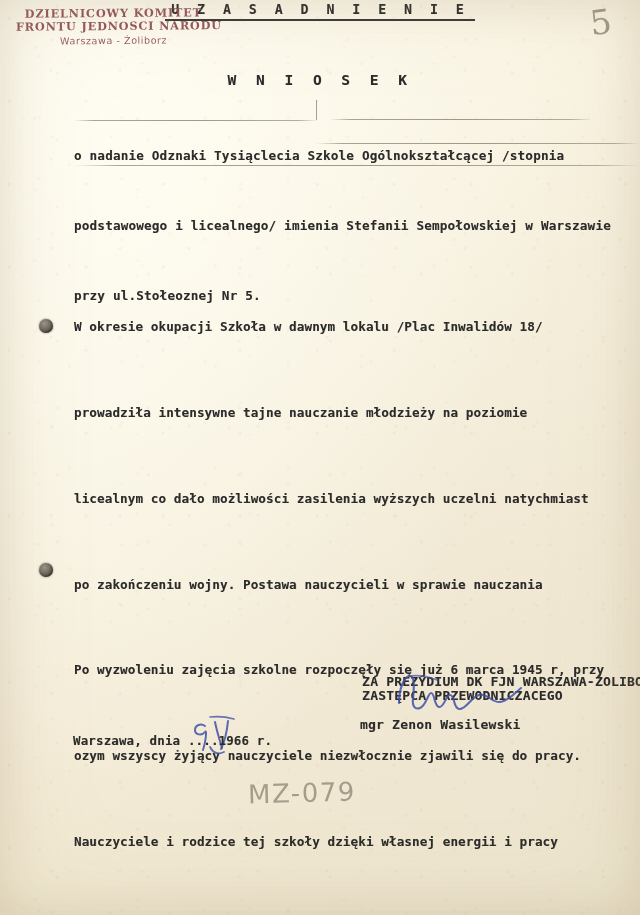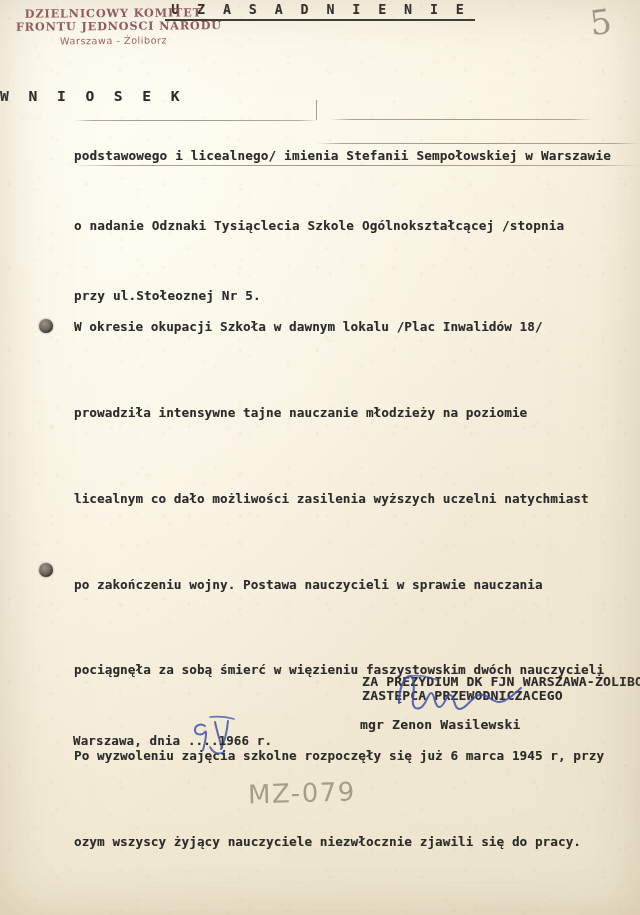--- a/index.html
+++ b/index.html
@@ -106,22 +106,23 @@
     font-family: "DejaVu Sans Mono", monospace;
     color: #2b2b2b;
     white-space: pre;
     font-weight: 700;
     letter-spacing: .2px;
     text-shadow: 0.35px 0.25px 0 rgba(60,55,45,.30);
   }
 
   #doc-title {
     left: 0;
-    top: 88px;
+    top: 72px;
     width: 640px;
+    text-align: center;
     font-size: 14.5px;
     letter-spacing: 5.5px;
     white-space: pre;
   }
 
   #subject-block {
     left: 74px;
     top: 98px;
     font-size: 12.6px;
     line-height: 23.2px;
@@ -222,41 +223,40 @@
   </div>
 
   <div id="page-number">5</div>
 
   <div class="punch p1"></div>
   <div class="punch p2"></div>
 
   <div id="doc-title" class="tw">W N I O S E K</div>
 
   <div id="subject-block" class="tw">
+    <span class="ln">o nadanie Odznaki Tysiąclecia Szkole Ogólnokształcącej /stopnia</span>
     <span class="ln">podstawowego i licealnego/ imienia Stefanii Sempołowskiej w Warszawie</span>
-    <span class="ln">o nadanie Odznaki Tysiąclecia Szkole Ogólnokształcącej /stopnia</span>
     <span class="ln">przy ul.Stołeoznej Nr 5.</span>
   </div>
 
   <div class="annot pencil-vert" style="left:316px; top:100px; height:20px;"></div>
   <div class="annot pencil-rule" style="left:74px; top:120px; width:244px;"></div>
   <div class="annot pencil-rule" style="left:330px; top:119px; width:262px;"></div>
   <div class="annot pencil-rule" style="left:316px; top:143px; width:324px;"></div>
   <div class="annot pencil-rule" style="left:74px; top:165px; width:566px;"></div>
 
   <div id="section-heading-wrap">
     <span id="section-heading">U Z A S A D N I E N I E</span>
   </div>
 
   <div id="body-block" class="tw">
     <span class="ln">W okresie okupacji Szkoła w dawnym lokalu /Plac Inwalidów 18/</span>
     <span class="ln">prowadziła intensywne tajne nauczanie młodzieży na poziomie</span>
     <span class="ln">licealnym co dało możliwości zasilenia wyższych uczelni natychmiast</span>
     <span class="ln">po zakończeniu wojny. Postawa nauczycieli w sprawie nauczania</span>
-    <span class="ln">pociągnęła za sobą śmierć w więzieniu faszystowskim dwóch nauczycieli</span>
     <span class="ln">Po wyzwoleniu zajęcia szkolne rozpoczęły się już 6 marca 1945 r, przy</span>
     <span class="ln">ozym wszyscy żyjący nauczyciele niezwłocznie zjawili się do pracy.</span>
     <span class="ln">Nauczyciele i rodzice tej szkoły dzięki własnej energii i pracy</span>
     
     
     
     
     
     
   </div>

